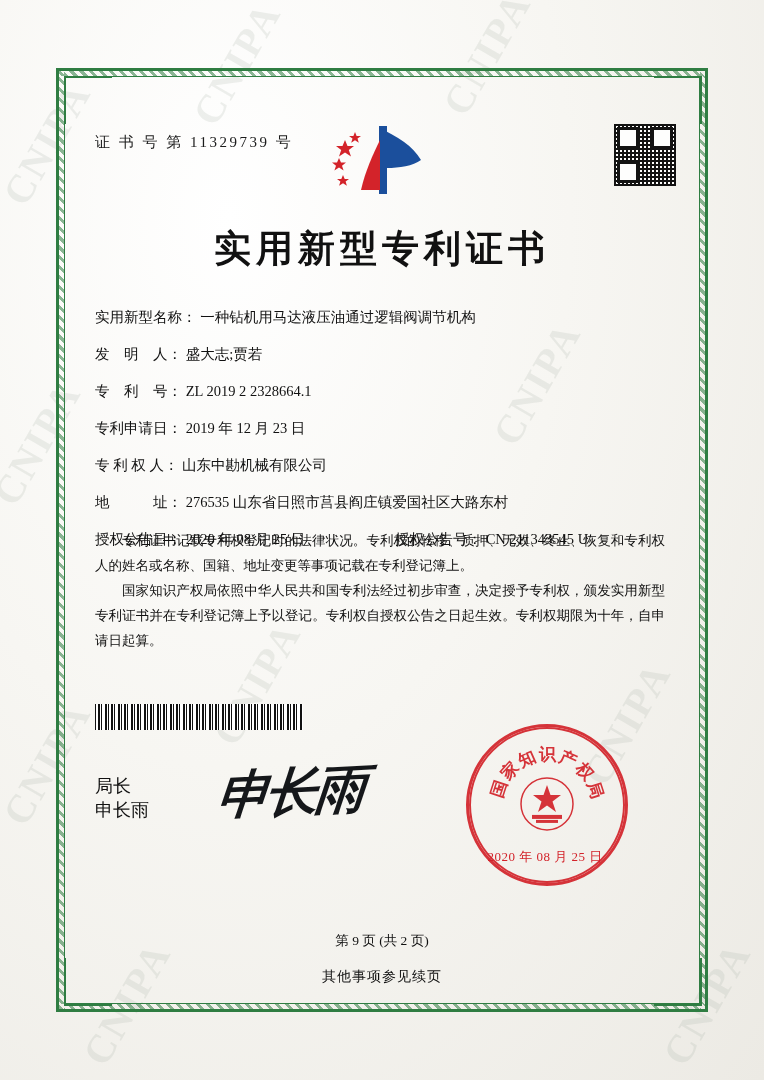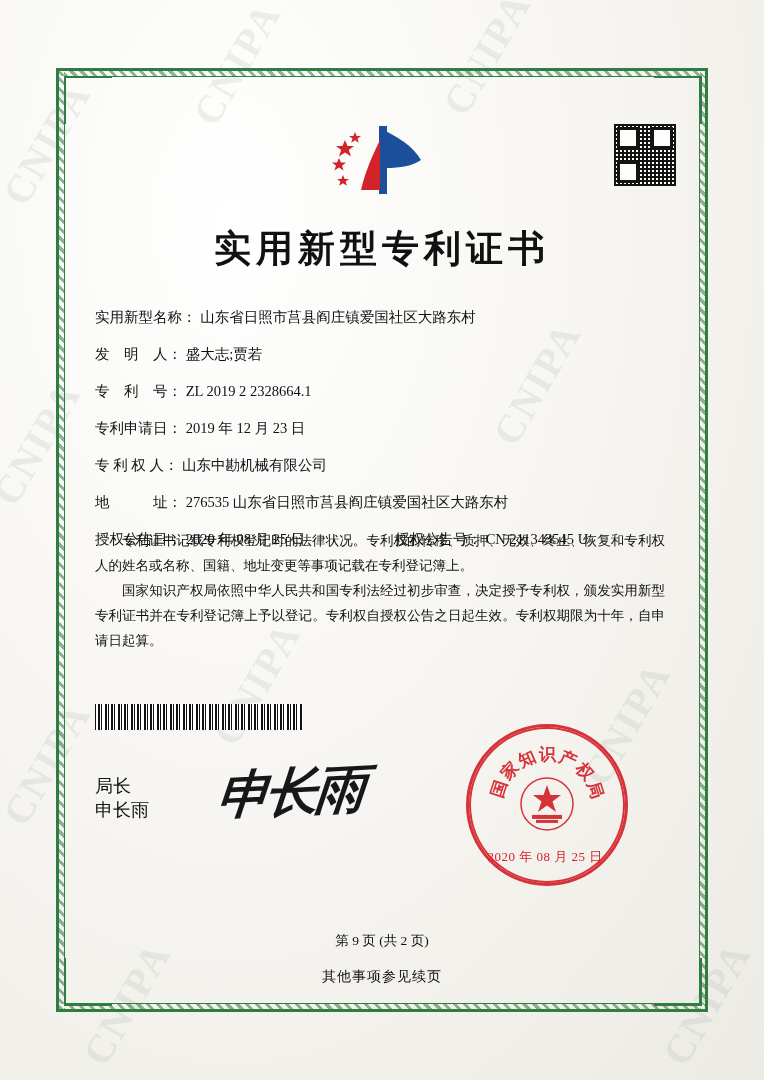--- a/index.html
+++ b/index.html
@@ -303,20 +303,21 @@
   <div class="border-outer"></div>
   <div class="border-deco"></div>
   <div class="border-inner"></div>
   <div class="corner tl"></div>
   <div class="corner tr"></div>
   <div class="corner bl"></div>
   <div class="corner br"></div>
 
   <div class="content">
 
+    <div class="cert-no">证 书 号 第 11329739 号</div>
 
     <div class="qr">
       <div class="qr-b"></div>
     </div>
 
     <div class="logo">
       <svg viewBox="0 0 130 82" width="130" height="82">
         <path d="M62 6 L62 74 L70 74 L70 6 Z" fill="#1b4f9c"></path>
         <path d="M62 8 C80 16 96 26 104 40 C96 46 82 48 70 48 L70 8 Z" fill="#1b4f9c"></path>
         <path d="M44 70 C48 52 56 34 63 20 L63 70 Z" fill="#d3232a"></path>
@@ -327,21 +328,21 @@
           <polygon points="38,12 39.6,16 44,16 40.5,18.6 41.8,22.7 38,20.2 34.2,22.7 35.5,18.6 32,16 36.4,16"></polygon>
         </g>
       </svg>
     </div>
 
     <div class="doc-title">实用新型专利证书</div>
 
     <div class="fields">
       <div class="frow">
         <span class="flabel">实用新型名称：</span>
-        <span class="fvalue">山东省日照市莒县阎庄镇爱国社区大路东村</span>
+        <span class="fvalue">一种钻机用马达液压油通过逻辑阀调节机构</span>
       </div>
       <div class="frow">
         <span class="flabel">发　明　人：</span>
         <span class="fvalue">盛大志;贾若</span>
       </div>
       <div class="frow">
         <span class="flabel">专　利　号：</span>
         <span class="fvalue">ZL 2019 2 2328664.1</span>
       </div>
       <div class="frow">

